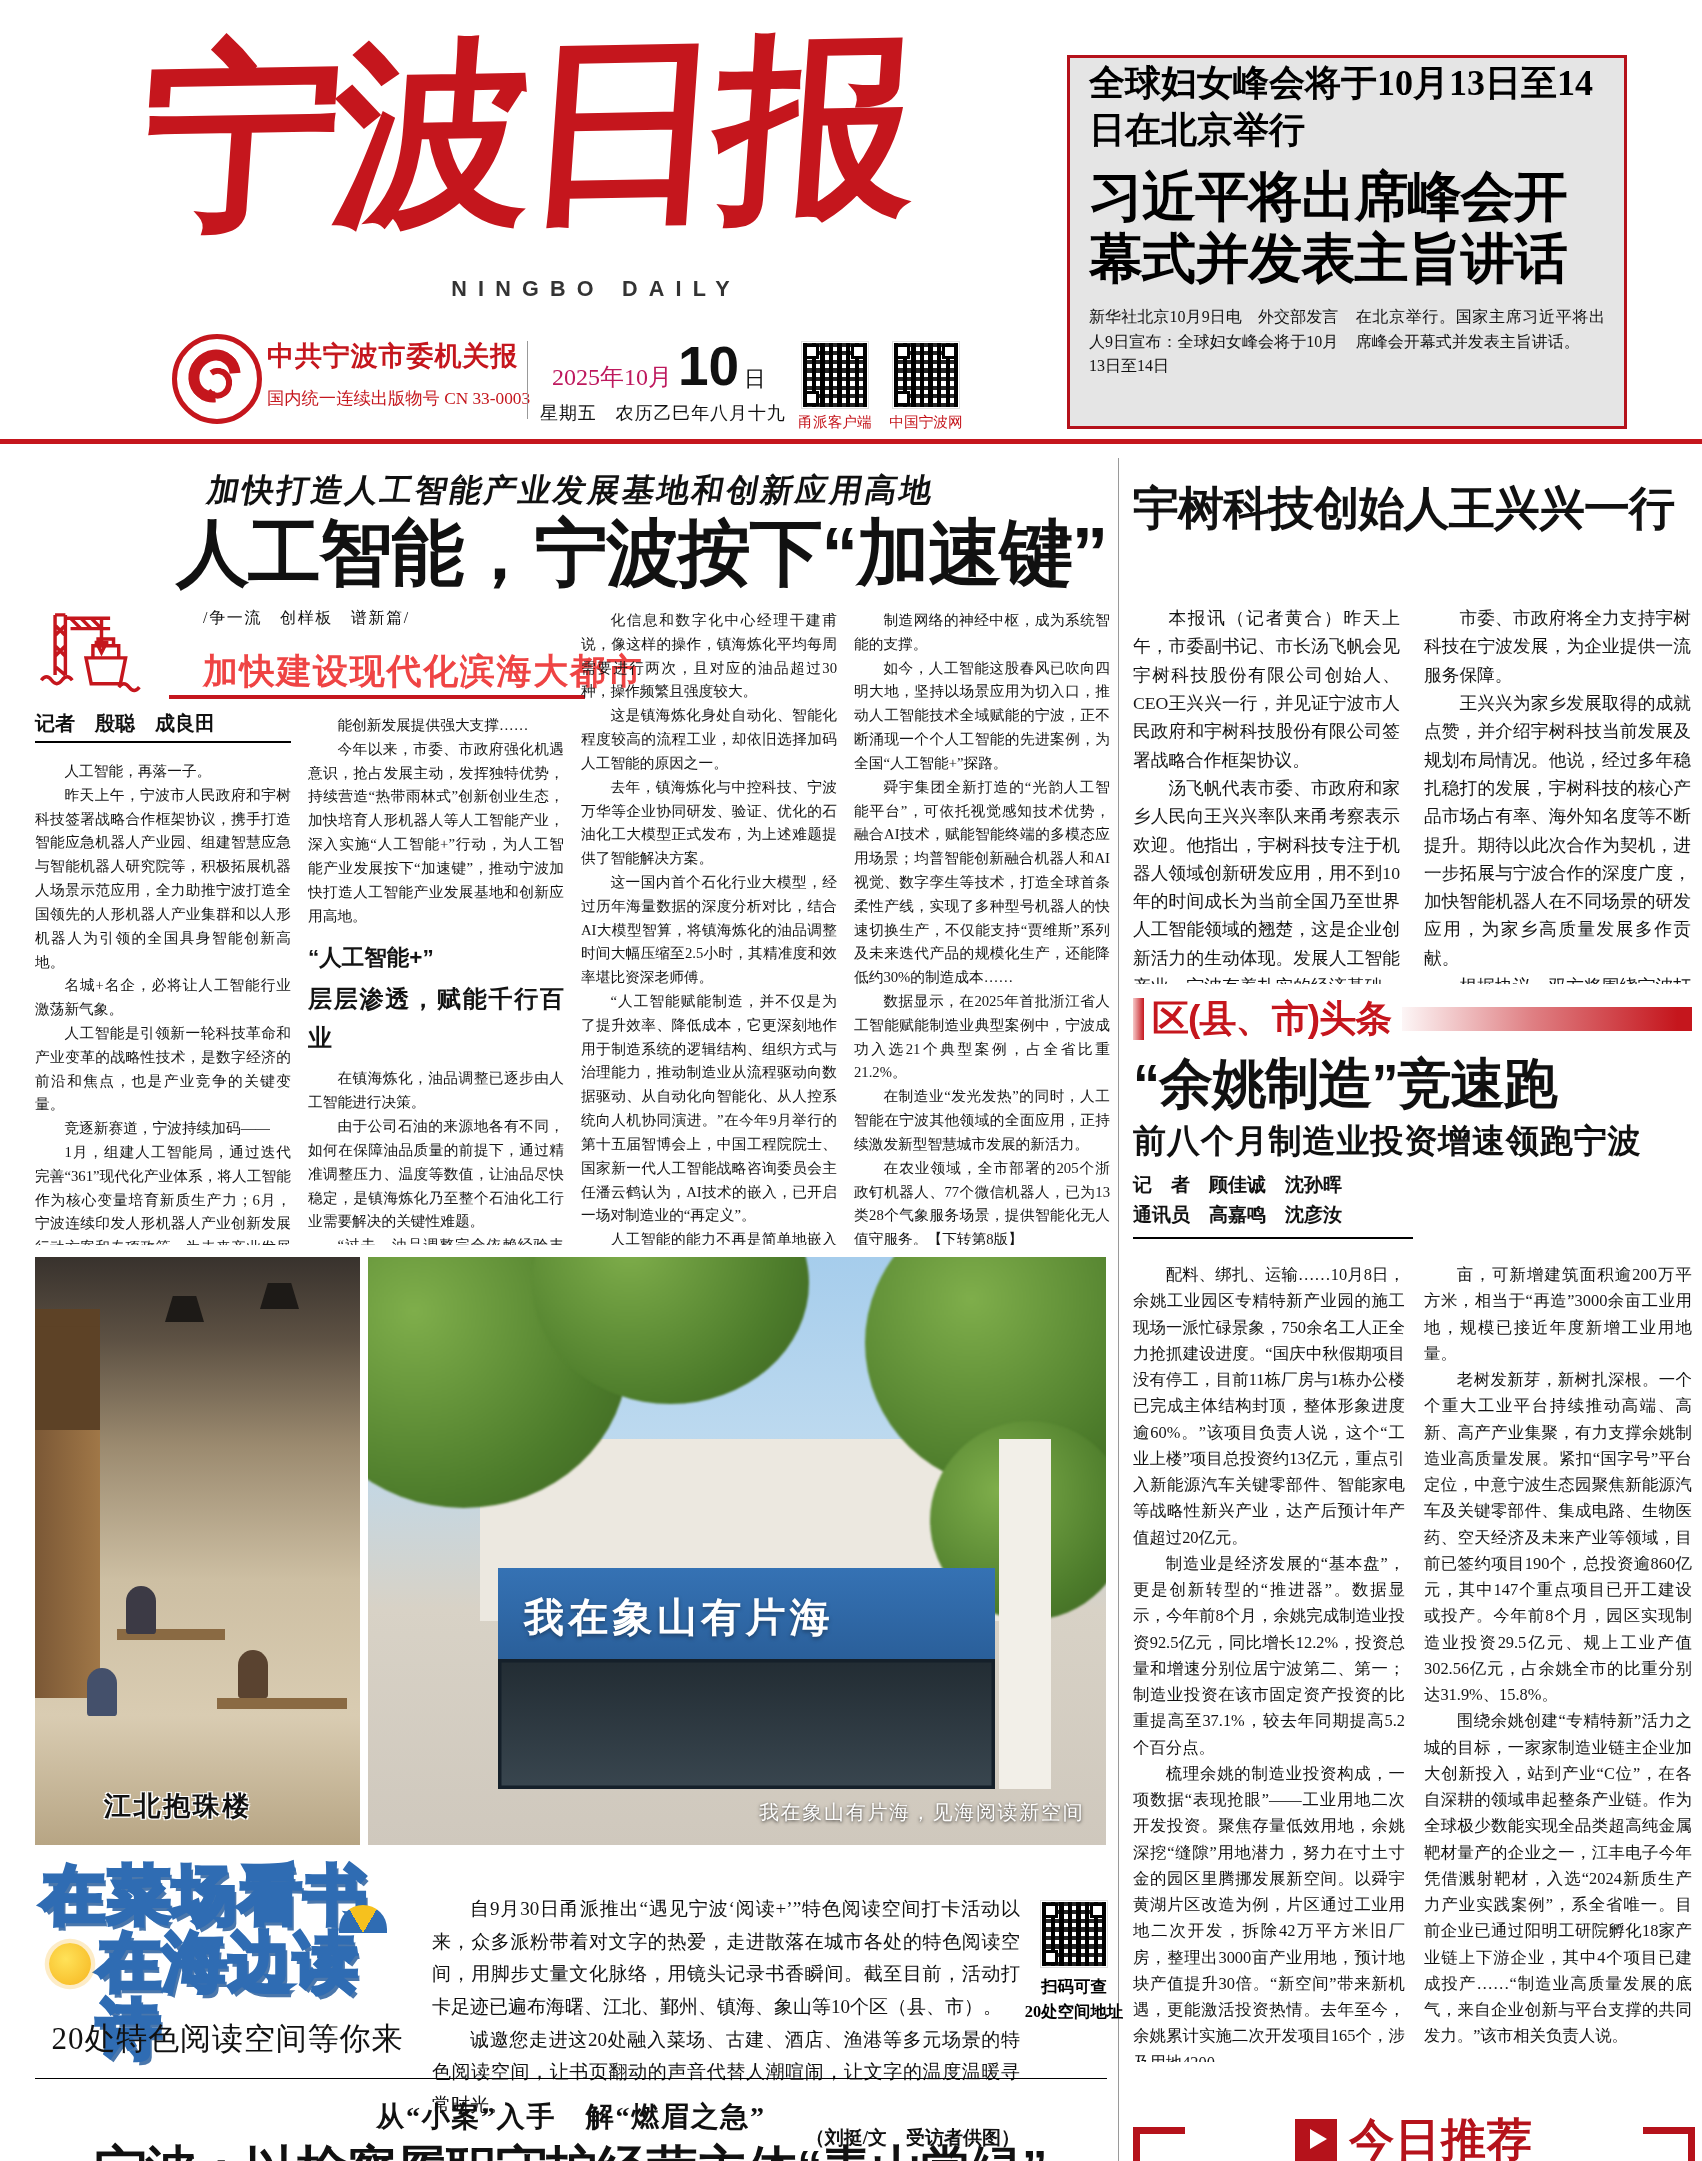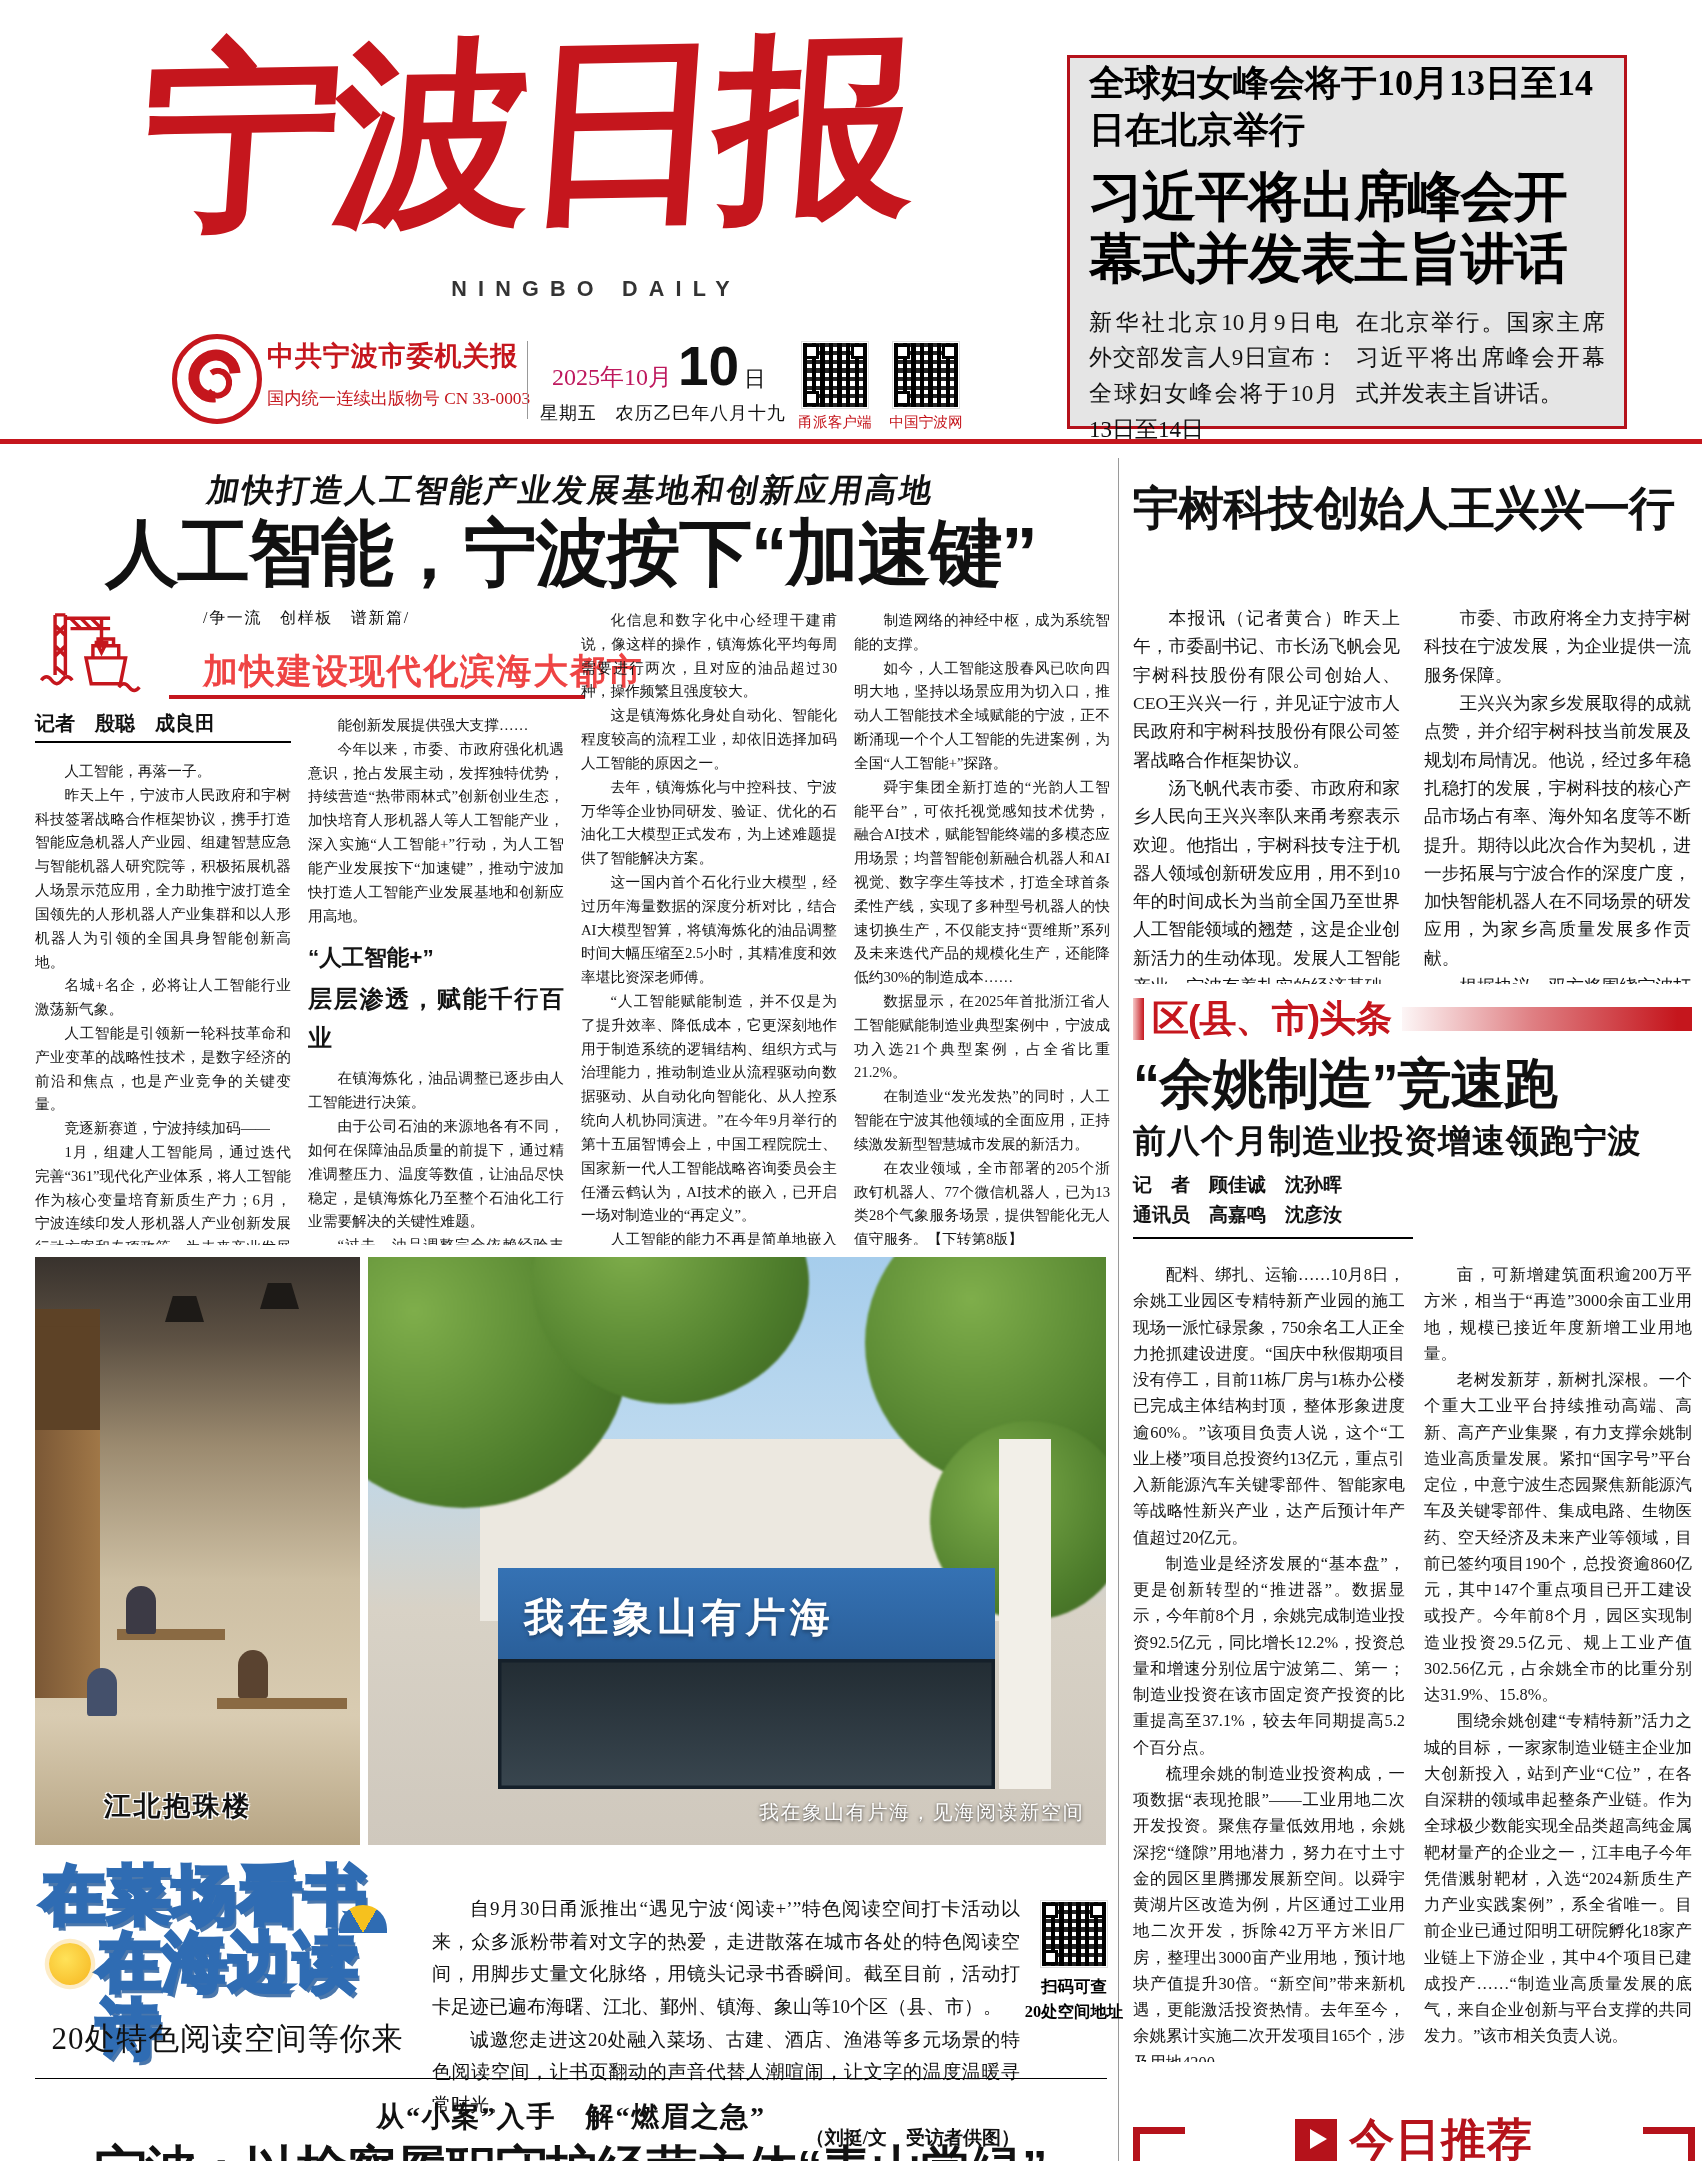--- a/index.html
+++ b/index.html
@@ -33,29 +33,29 @@
   .qr-mast-1 { left: 802px; top: 342px; width: 66px; height: 66px; }
   .qr-mast-2 { left: 893px; top: 342px; width: 66px; height: 66px; }
   .qr-label { font-size: 14.7px; color: #c5161d; text-align: center; width: 78px; font-family: Liberation Serif, serif; }
   .qr-label-1 { left: 796px; top: 413px; } .qr-label-2 { left: 887px; top: 413px; }
 
   
   .top-box { left: 1067px; top: 55px; width: 560px; height: 374px; border: 3px solid #b5121b; background: #e5e5e5; padding: 2px 19px; }
   .top-box-kicker { font-size: 36px; font-weight: 900; line-height: 1.3; color: #000; }
   .top-box-headline { margin-top: 11.2px; font-size: 54px; font-weight: 900; line-height: 1.16; color: #000; letter-spacing: -0.9px; }
   .top-box-body { margin-top: 14.7px; display: flex; gap: 17.3px; }
-  .top-box-body div { width: 50%; font-size: 23px; line-height: 1.55; text-align: justify; }
+  .top-box-body div { width: 50%; font-size: 16px; line-height: 1.55; text-align: justify; }
 
   .red-rule-top { left: 0; top: 439px; width: 1702px; height: 5.2px; background: #c5161d; }
   .v-rule { left: 1118px; top: 458px; width: 0.9px; height: 2116px; background: #9a9a9a; }
 
   
   .main-kicker { left: 35px; top: 469px; width: 1072px; text-align: center; font-size: 32px; font-weight: bold;
     letter-spacing: 2.6px; transform: skewX(-10deg); }
-  .main-headline { left: 35px; top: 505px; width: 1072px; text-align: center; font-size: 73px; font-weight: 900;
+  .main-headline { left: 35px; top: 505px; width: 1072px; text-align: right; font-size: 73px; font-weight: 900;
     letter-spacing: -1.3px; font-family: "Liberation Sans","DejaVu Sans",sans-serif; }
   .feature-icon { left: 36px; top: 608px; width: 125px; height: 86px; }
   .feature-tag { left: 203px; top: 608px; font-size: 16px; color: #111; letter-spacing: 1.7px; }
   .feature-title { left: 203px; top: 648px; font-size: 35px; font-weight: 900; color: #ef4444; letter-spacing: 1.7px;
     font-family: "Liberation Sans","DejaVu Sans",sans-serif; }
   .feature-rule { left: 169px; top: 695px; width: 416px; height: 3.9px; background: #c5161d; }
   .byline-main { left: 35px; top: 710px; width: 256px; font-size: 20px; font-weight: bold; }
   .byline-main-rule { left: 35px; top: 741px; width: 256px; height: 2.2px; background: #000; }
 
   .newscol { text-align: justify; font-size: 14.7px; line-height: 1.62; color: #141414; overflow: hidden; }

